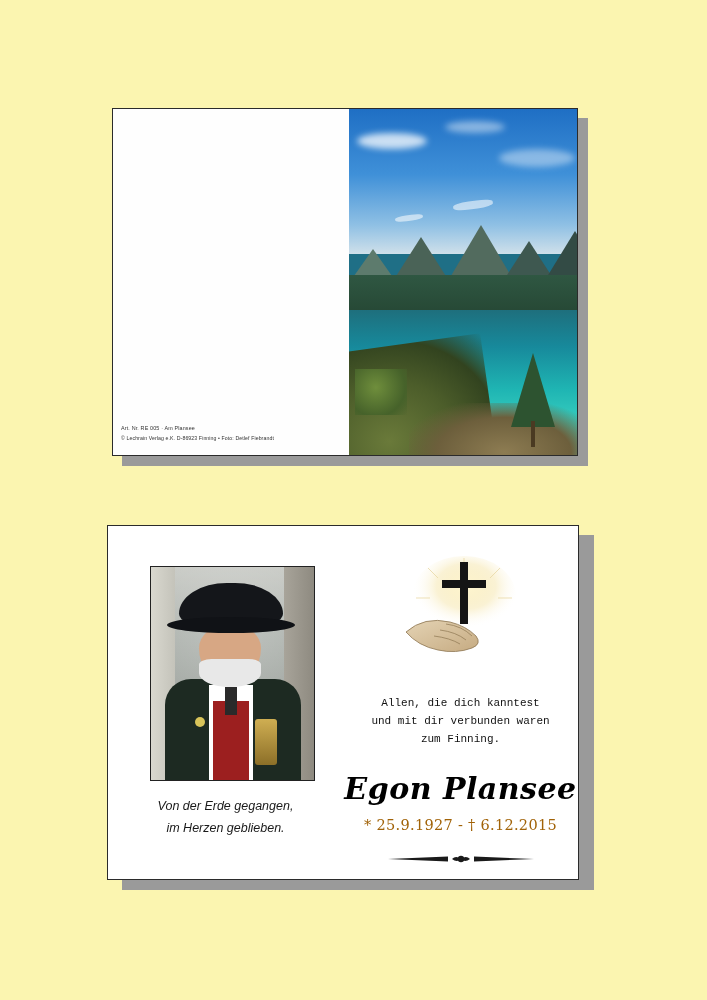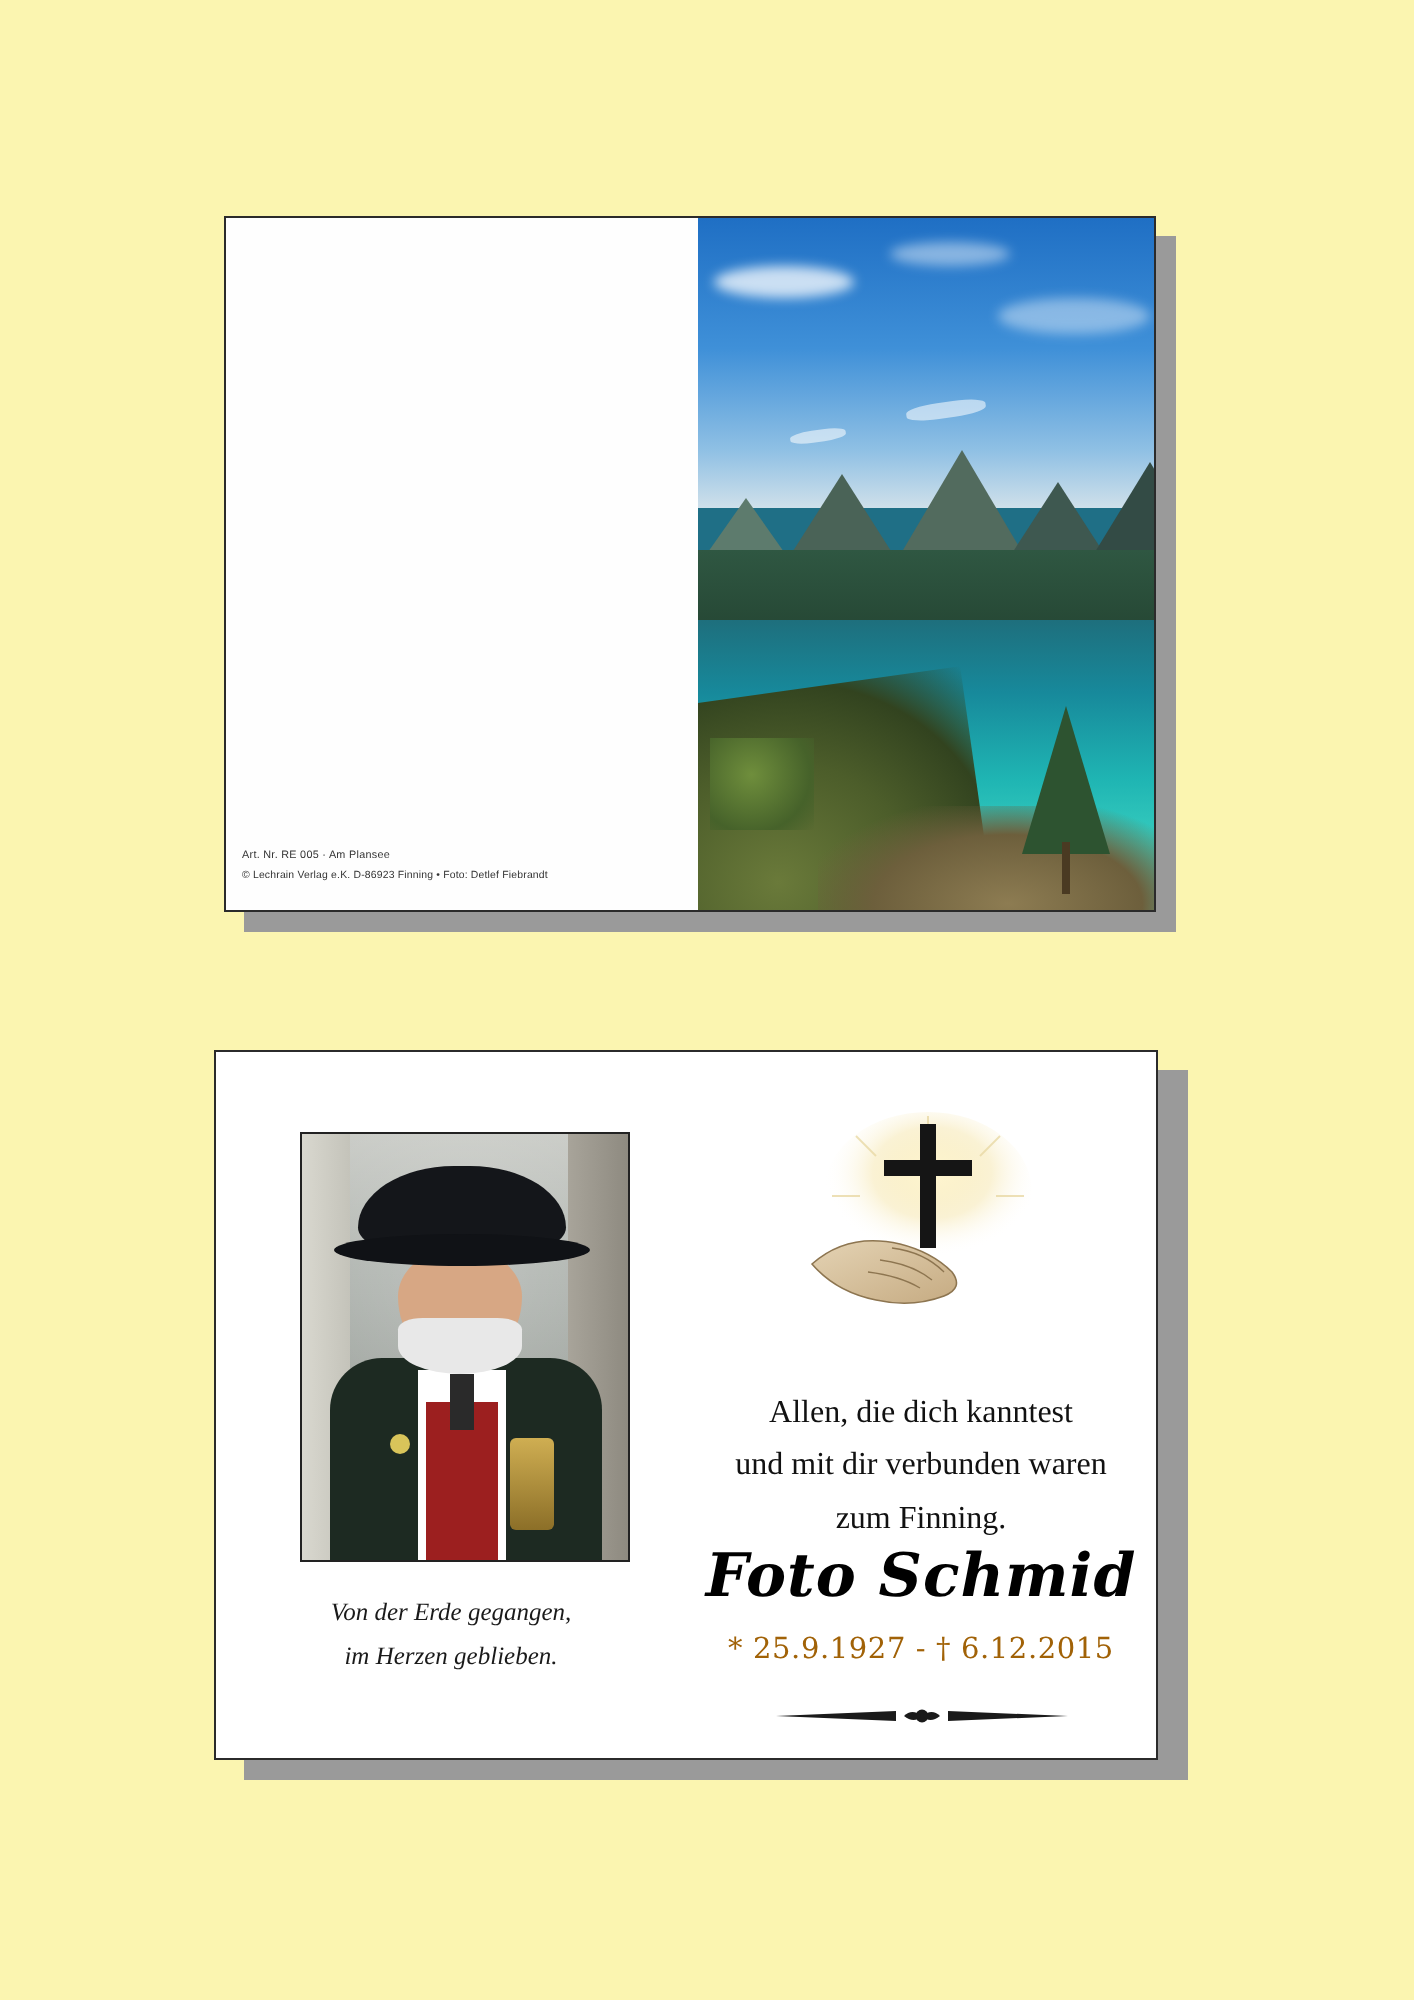--- a/index.html
+++ b/index.html
@@ -214,21 +214,21 @@
   .p-badge {
     position:absolute; left:44px; top:150px; width:10px; height:10px;
     background:#d8c45a; border-radius:50%;
   }
 
   .caption {
     position: absolute;
     left: 0; right: 0;
     top: 270px;
     text-align: center;
-    font-family: Liberation Serif, serif;
+    font-family: Liberation Sans, sans-serif;
     font-style: italic;
     font-size: 12.5px;
     color: #1a1a1a;
     line-height: 1.75;
   }
 
   .inner-right {
     position: absolute;
     right: 0; top: 0; width: 50%; height: 100%;
   }
@@ -236,22 +236,22 @@
     position: absolute;
     left: 50%; top: 28px;
     transform: translateX(-50%);
     width: 150px; height: 110px;
   }
   .verse {
     position: absolute;
     left: 10px; right: 10px;
     top: 168px;
     text-align: center;
-    font-family: Liberation Serif, serif;
-    font-size: 16px;
+    font-family: Liberation Mono, monospace;
+    font-size: 11px;
     color: #111;
     line-height: 1.65;
   }
   .deceased-name {
     position: absolute;
     left: 0; right: 0;
     top: 245px;
     text-align: center;
     font-family: "DejaVu Serif", serif;
     font-style: italic;
@@ -379,21 +379,21 @@
         <path d="M48 82 q16 2 26 8" fill="none" stroke="#8d7550" stroke-width="0.7"></path>
       </svg>
     </div>
 
     <div class="verse">
       <div>Allen, die dich kanntest</div>
       <div>und mit dir verbunden waren</div>
       <div>zum Finning.</div>
     </div>
 
-    <div class="deceased-name">Foto Schmid</div>
+    <div class="deceased-name">Egon Plansee</div>
     <div class="dates">* 25.9.1927  - † 6.12.2015</div>
 
     <div class="rule">
       <svg viewBox="0 0 150 10" width="150" height="10" aria-hidden="true">
         <path d="M2 5 L62 2.5 L62 7.5 Z" fill="#1a1a1a"></path>
         <path d="M148 5 L88 2.5 L88 7.5 Z" fill="#1a1a1a"></path>
         <circle cx="75" cy="5" r="3.2" fill="#1a1a1a"></circle>
         <path d="M66 5 q4 -4 9 0 q-4 4 -9 0z" fill="#1a1a1a"></path>
         <path d="M84 5 q-4 -4 -9 0 q4 4 9 0z" fill="#1a1a1a"></path>
       </svg>

